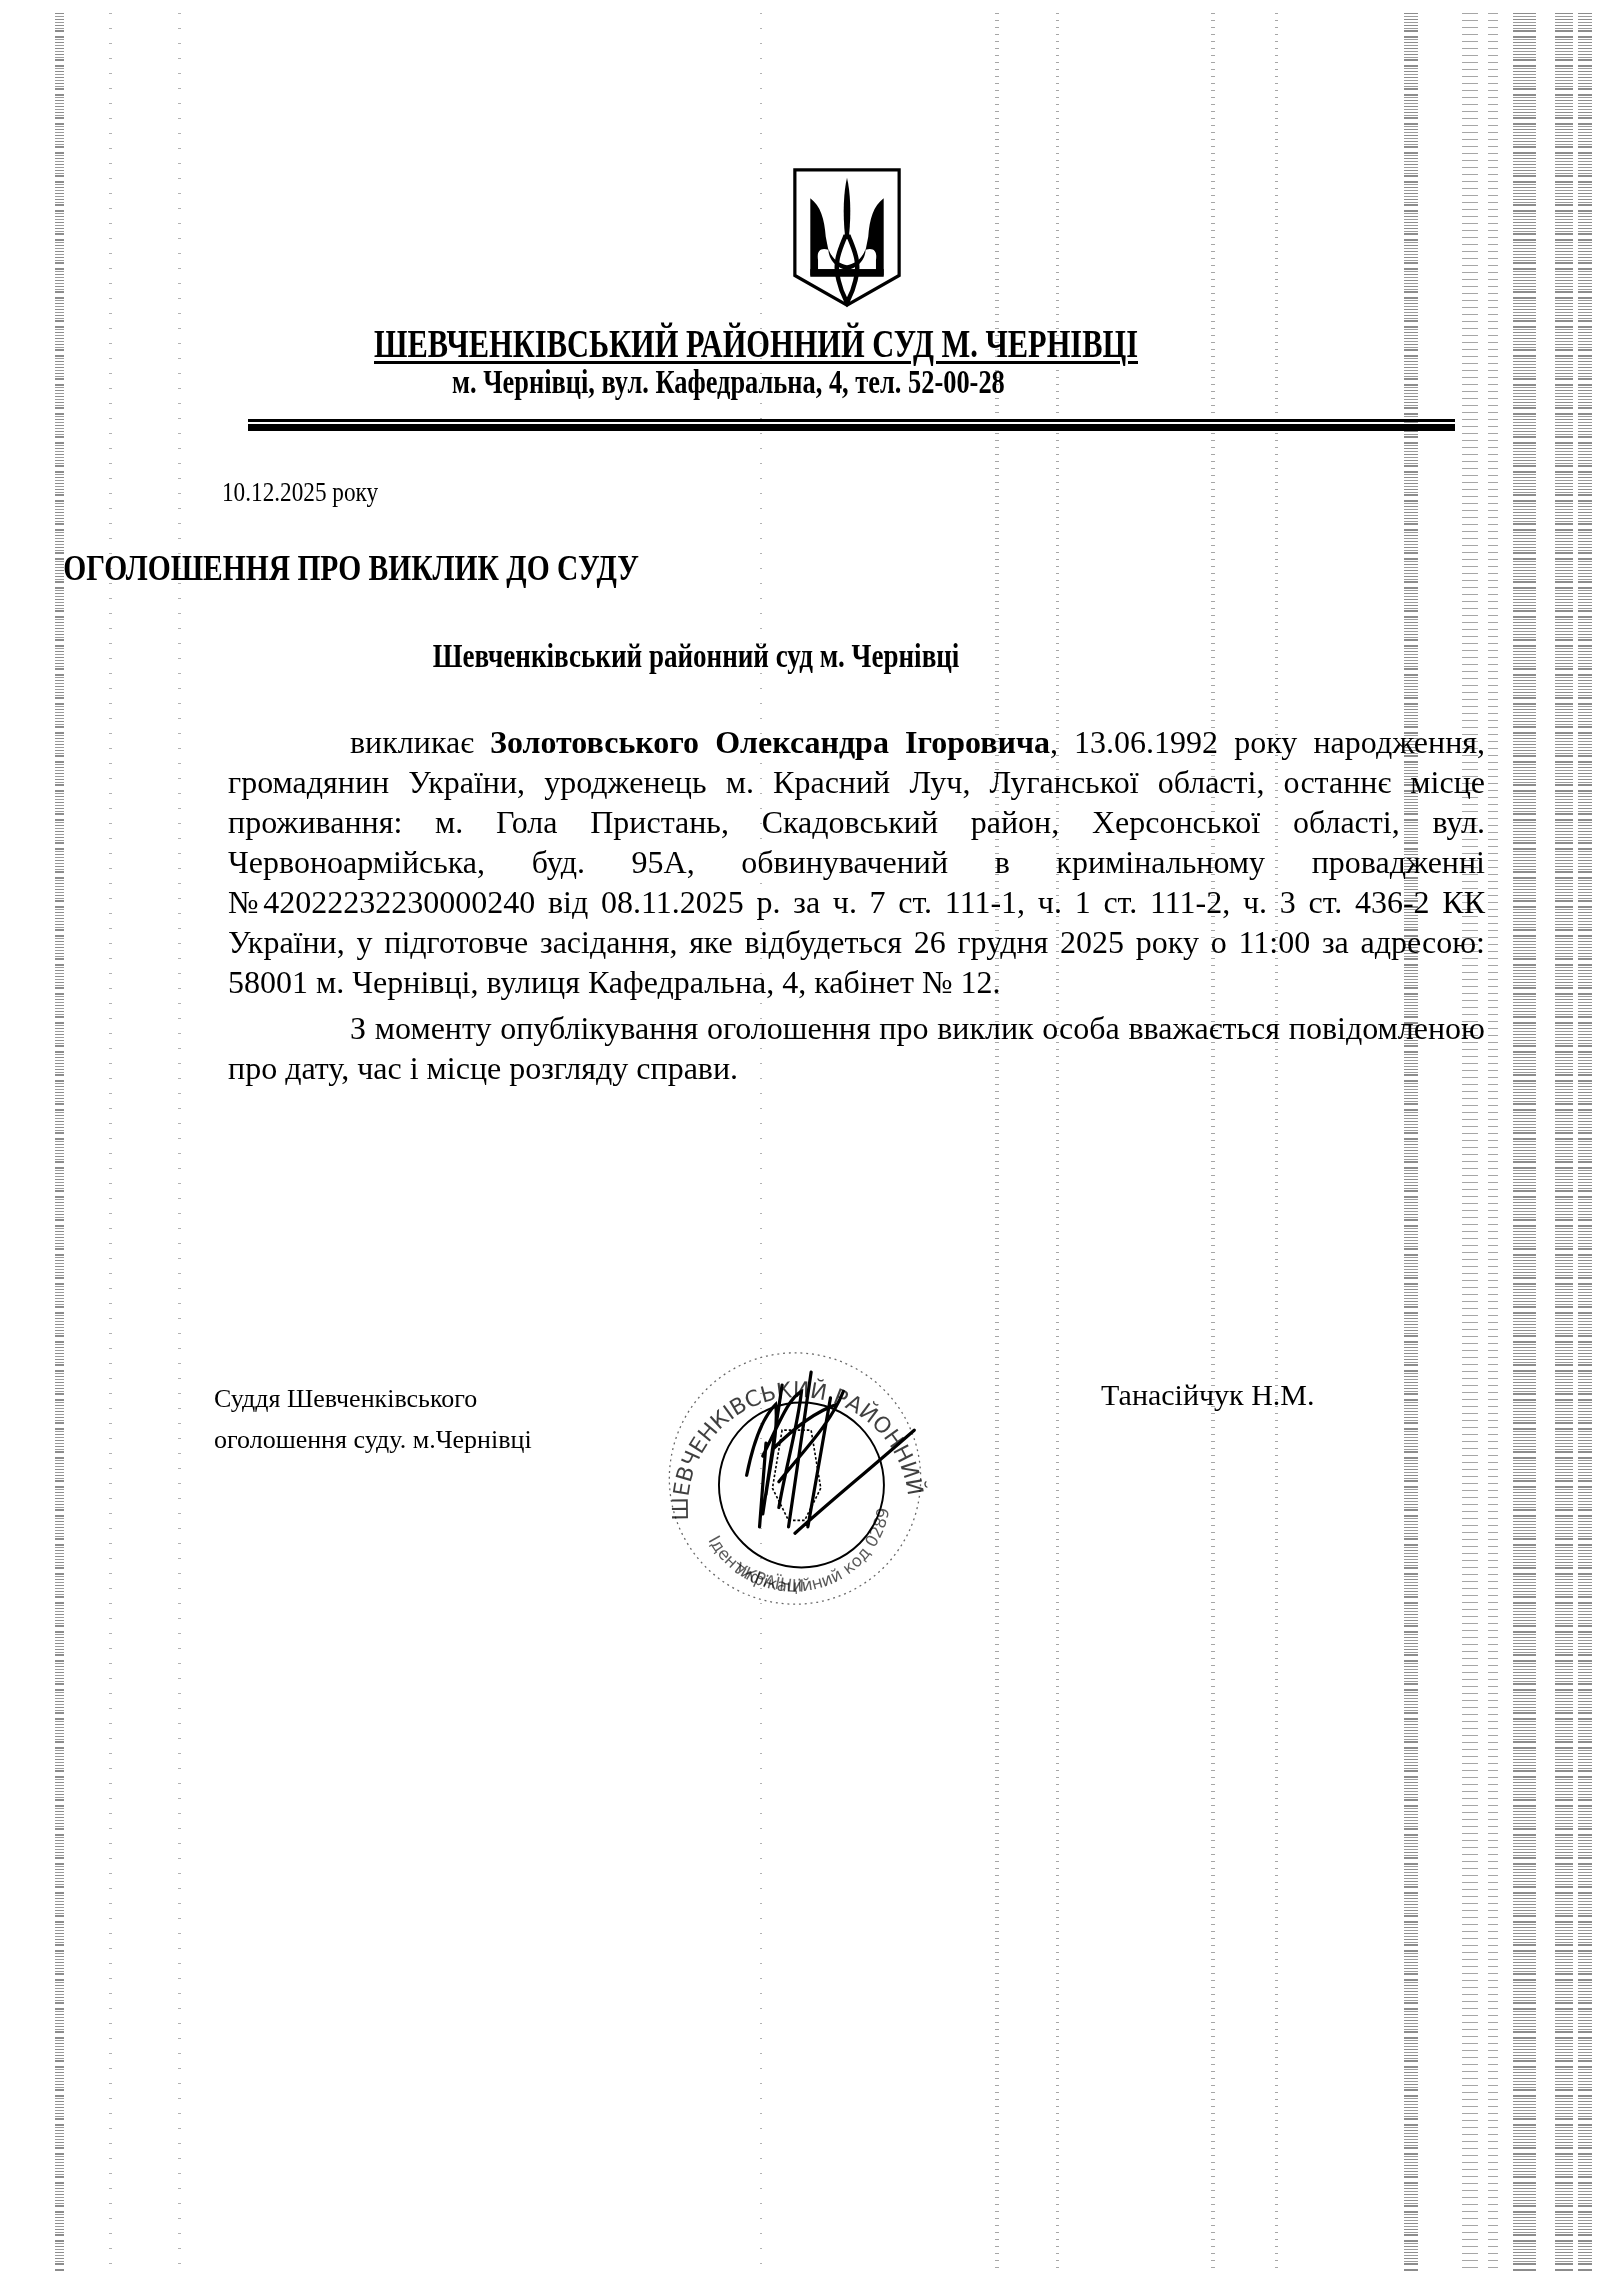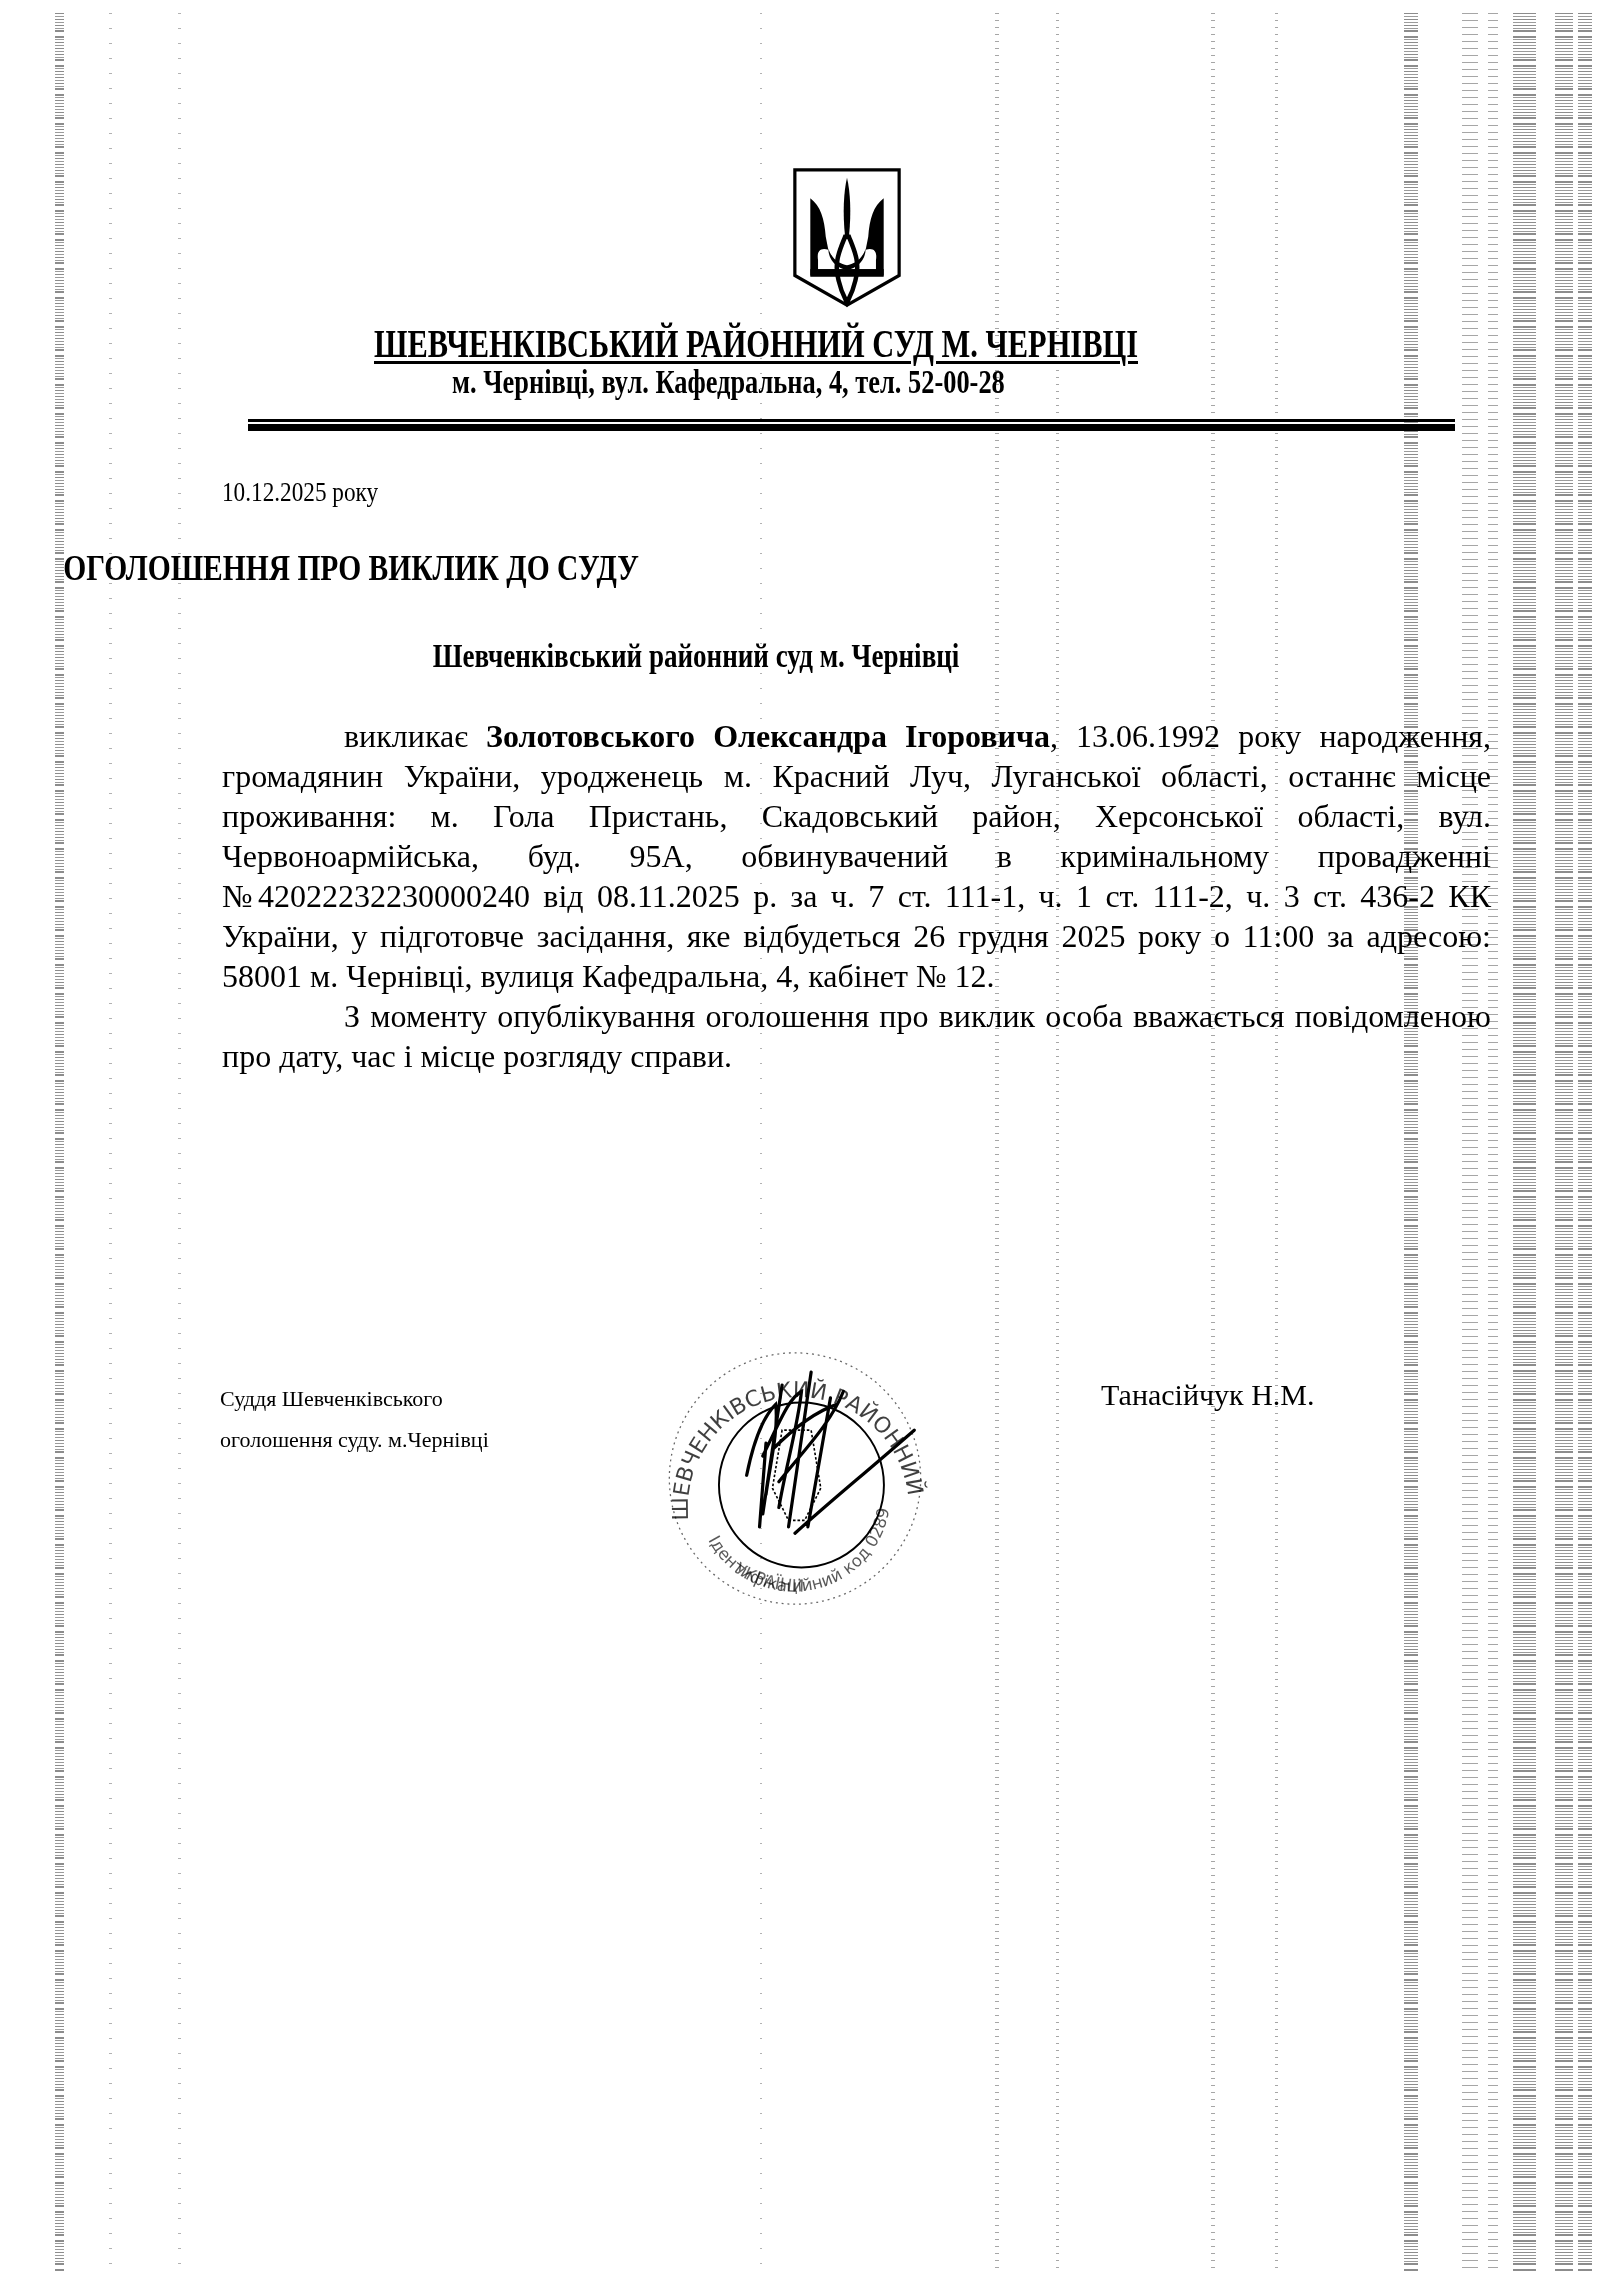--- a/index.html
+++ b/index.html
@@ -37,24 +37,24 @@
     .title span, .subtitle span { display: inline-block; transform: scaleX(.82); }
     .subtitle {
       position: absolute; left: 0; right: 0; top: 638px; text-align: center; padding-right: 225px;
       font-size: 33px; font-weight: bold; white-space: nowrap;
     }
 
     .body-text {
       position: absolute; left: 222px; top: 716px; width: 1269px;
       font-size: 32px; line-height: 40px; text-align: justify;
     }
-    .body-text p { margin: 0; text-indent: 122px; }
+    .body-text p { margin: 6px; text-indent: 122px; }
     .body-text b { font-weight: bold; }
 
-    .sign-left { position: absolute; left: 220px; top: 1378px; font-size: 22px; line-height: 41px; white-space: nowrap; }
+    .sign-left { position: absolute; left: 214px; top: 1378px; font-size: 26px; line-height: 41px; white-space: nowrap; }
     .sign-right { position: absolute; left: 1101px; top: 1378px; font-size: 30px; white-space: nowrap; }
 
     .stamp { position: absolute; left: 650px; top: 1327px; width: 290px; height: 303px; }
     .stamp text { font-family: "DejaVu Sans", sans-serif; }
   </style>
 </head>
 <body>
 
 <div class="stripe dense" style="left:55px;width:9px;"></div>
 <div class="stripe faint" style="left:109px;width:2.6px;"></div>

